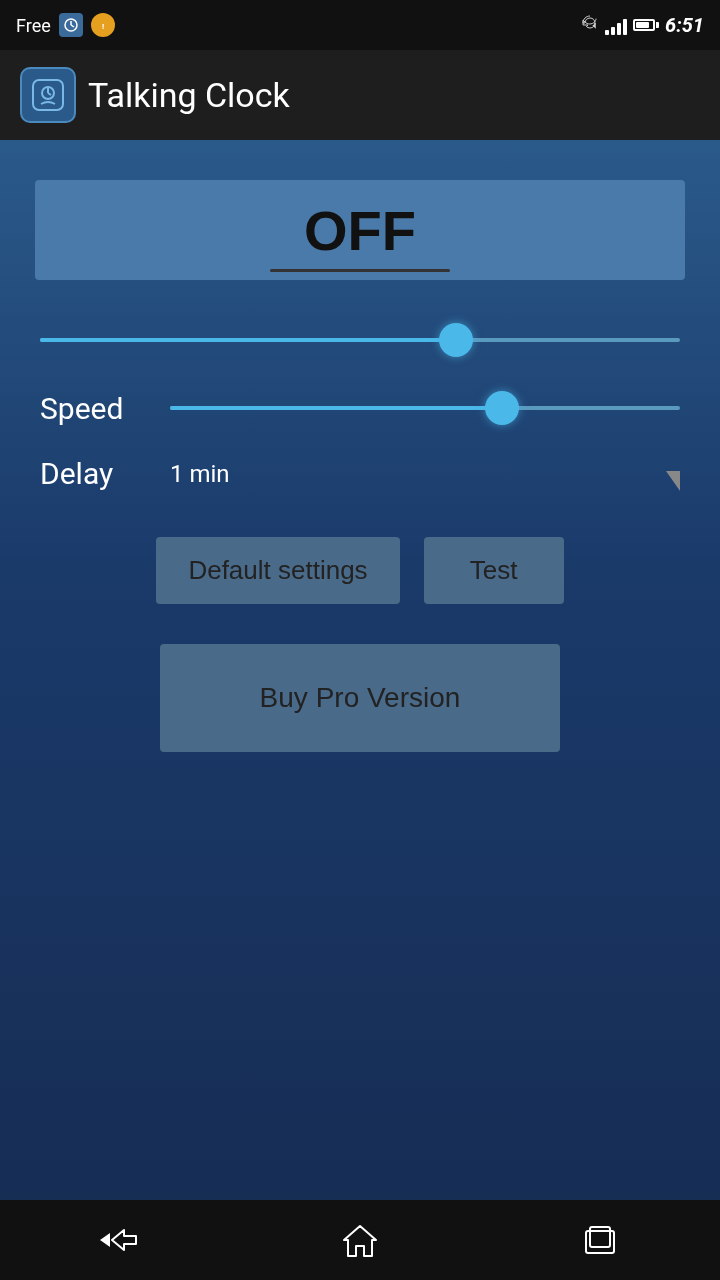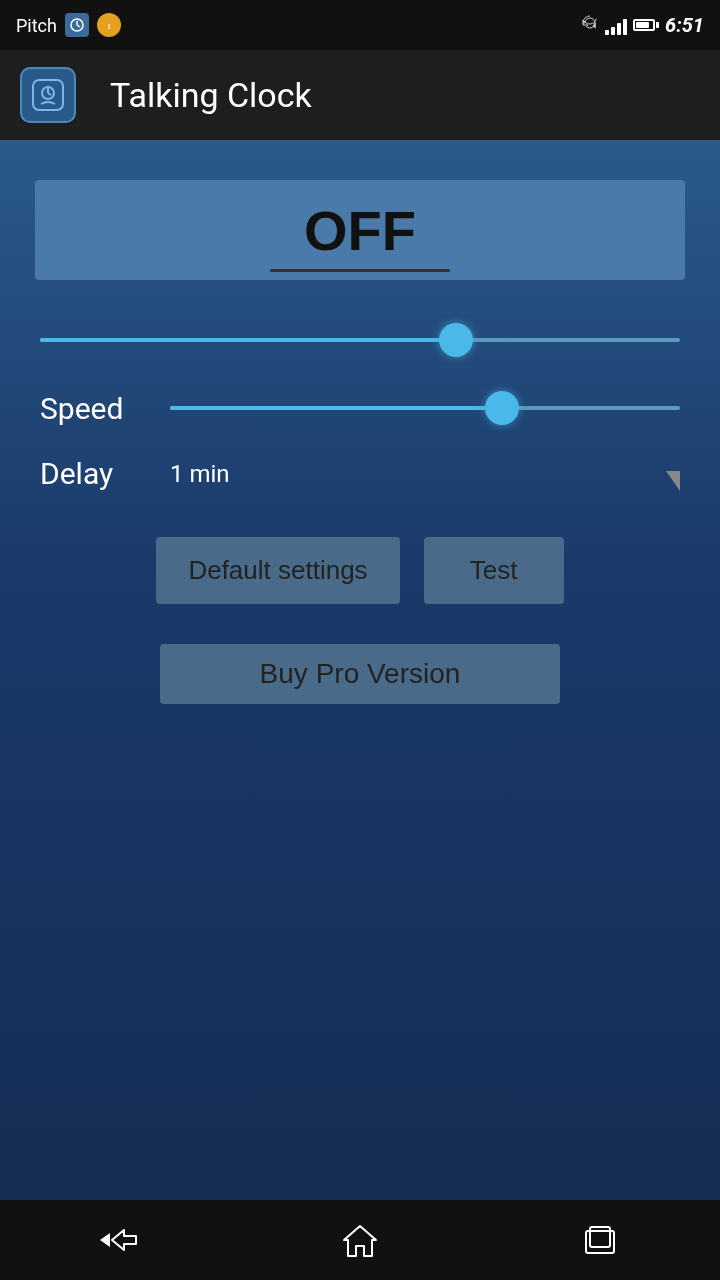--- a/index.html
+++ b/index.html
@@ -104,21 +104,21 @@
     }
 
     
     .app-bar {
       width: 720px;
       height: 90px;
       background: #1e1e1e;
       display: flex;
       align-items: center;
       padding: 0 20px;
-      gap: 34px;
+      gap: 12px;
     }
     .app-icon {
       width: 56px;
       height: 56px;
       border-radius: 10px;
       background: #2a5a8a;
       display: flex;
       align-items: center;
       justify-content: center;
       border: 2px solid #4a8abf;
@@ -259,21 +259,21 @@
       padding: 18px 32px;
       cursor: pointer;
       min-width: 140px;
     }
     .btn-pro {
       background: #4a6a8a;
       border: none;
       border-radius: 4px;
       color: #222;
       font-size: 28px;
-      padding: 14px 60px;
+      padding: 38px 60px;
       cursor: pointer;
       width: 400px;
       text-align: center;
       display: block;
       margin: 0 auto;
     }
 
     
     .bottom-nav {
       width: 720px;
@@ -292,21 +292,21 @@
       width: 80px;
       height: 60px;
       cursor: pointer;
     }
   </style>
 </head>
 <body>
 
 <div class="status-bar">
   <div class="status-left">
-    <span class="status-free">Pitch</span>
+    <span class="status-free">Free</span>
     <div class="icon-box">
       <svg width="14" height="14" viewBox="0 0 14 14" fill="white">
         <circle cx="7" cy="7" r="6" stroke="white" stroke-width="1.5" fill="none"></circle>
         <line x1="7" y1="3" x2="7" y2="7" stroke="white" stroke-width="1.5"></line>
         <line x1="7" y1="7" x2="10" y2="9" stroke="white" stroke-width="1.5"></line>
       </svg>
     </div>
     <div class="icon-circle">
       <svg width="12" height="12" viewBox="0 0 12 12" fill="white">
         <circle cx="6" cy="6" r="5" fill="#e6a020"></circle>

